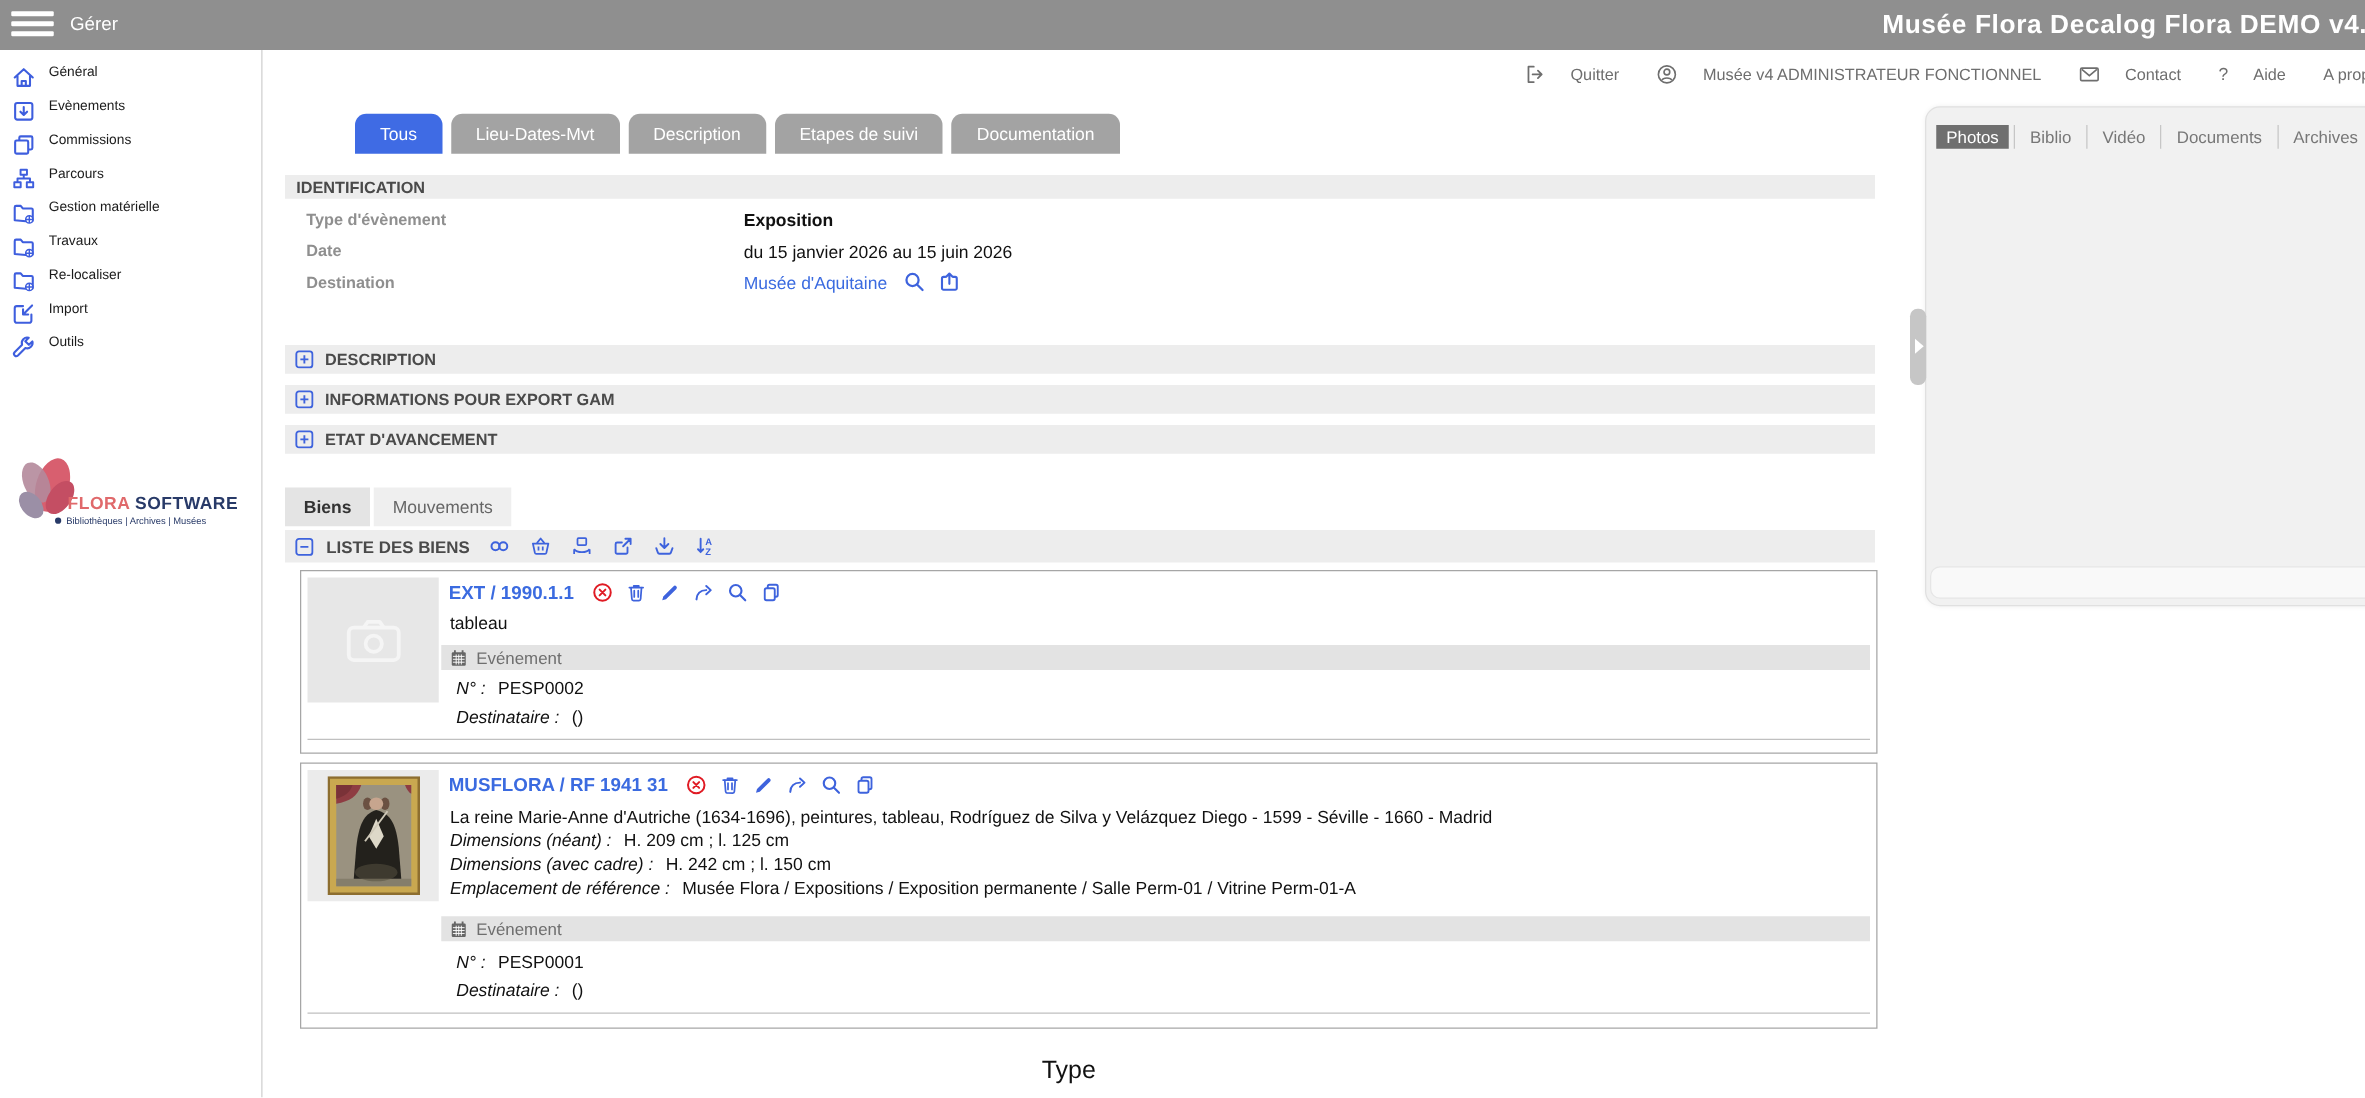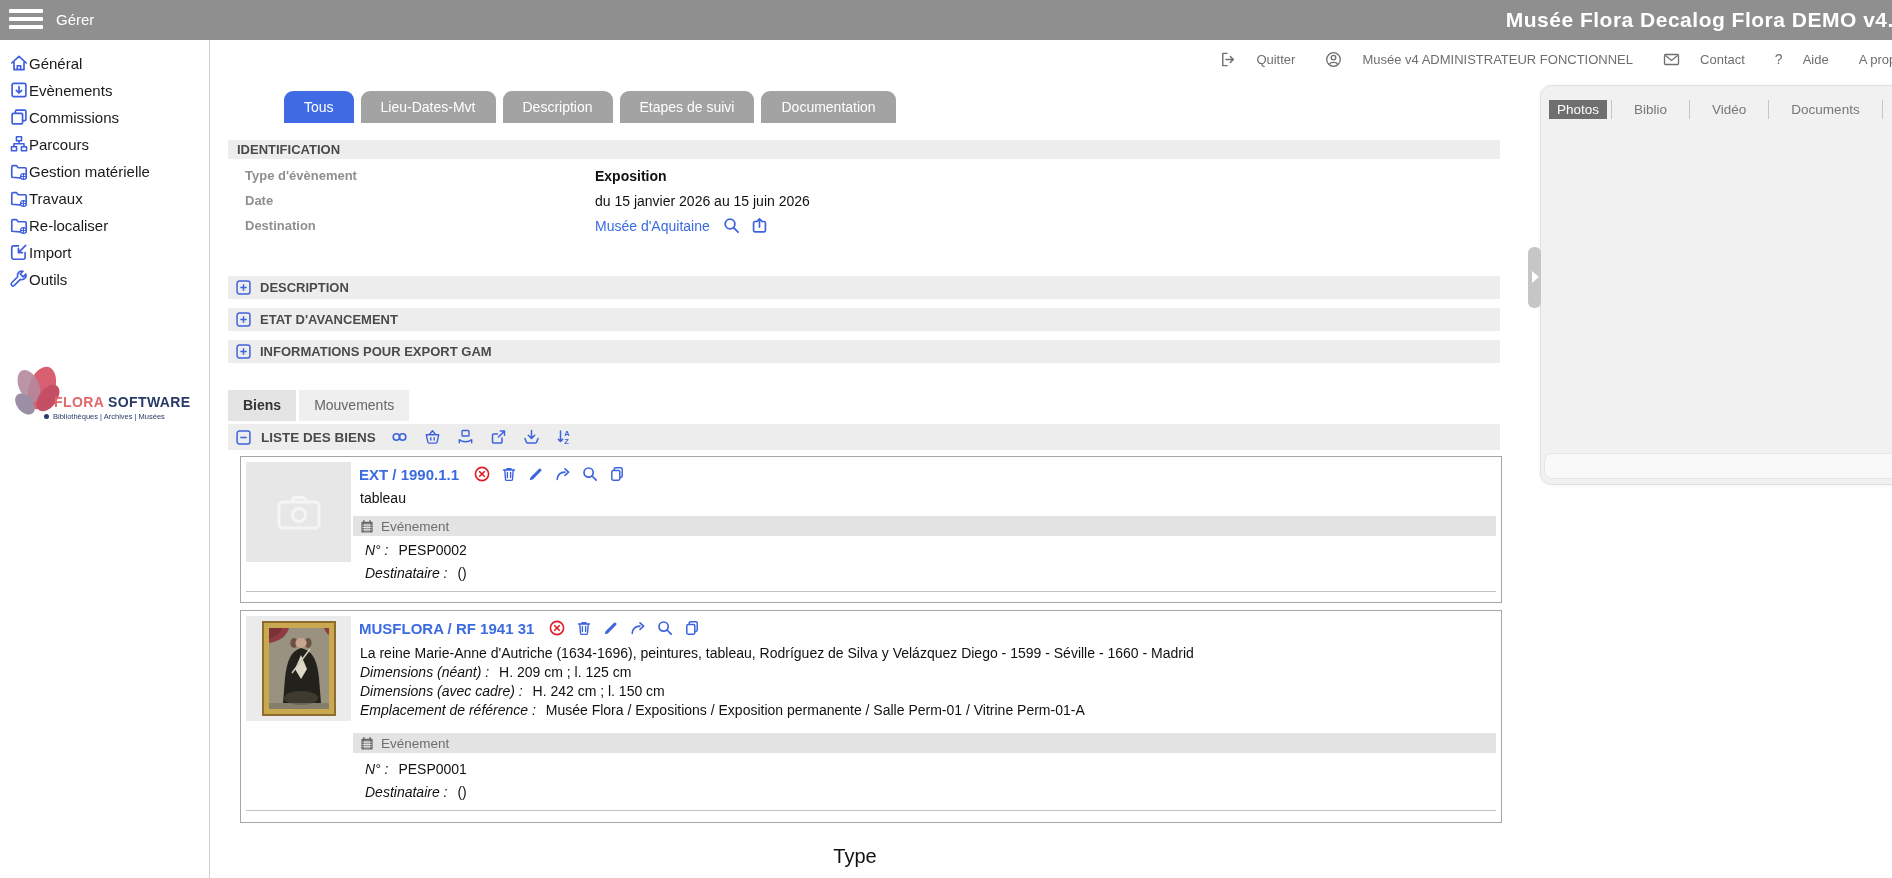--- a/index.html
+++ b/index.html
@@ -15,21 +15,21 @@
   .app-title { position:absolute; right:-14px; top:0; line-height:40px; color:#fff; font-size:21px; font-weight:bold; letter-spacing:.5px; white-space:nowrap; }
 
   
   .userbar { position:absolute; top:46px; left:1000px; right:-18px; height:26px; display:flex; justify-content:flex-end; align-items:center; gap:30px; color:#6e6e6e; font-size:13px; white-space:nowrap; }
   .userbar .u-item { display:flex; align-items:center; gap:20px; cursor:pointer; }
   .q-ico { font-size:14px; }
 
   
   .sidebar { position:absolute; left:0; top:40px; width:210px; height:838px; background:#fff; border-right:1px solid #cfcfcf; }
   .nav { padding:12px 0 0 9px; display:flex; flex-direction:column; gap:5px; }
-  .nav-item { display:flex; align-items:center; height:22px; cursor:pointer; font-size:15px; color:#1a1a1a; }
+  .nav-item { display:flex; align-items:flex-start; gap:10px; height:22px; cursor:pointer; font-size:11px; color:#1a1a1a; }
   .nav-item .nico { width:20px; height:20px; flex:0 0 20px; }
   .logo { position:absolute; left:4px; top:316px; width:200px; height:86px; }
   .logo .fl-svg { position:absolute; left:0; top:0; }
   .brand { position:absolute; left:50px; top:38px; font-size:14px; font-weight:bold; letter-spacing:.4px; white-space:nowrap; }
   .brand .b1 { color:#e0696b; } .brand .b2 { color:#283a68; }
   .tagline { position:absolute; left:50px; top:56px; font-size:7.5px; color:#283a68; display:flex; align-items:center; gap:4px; white-space:nowrap; }
   .tagline .dot { width:5px; height:5px; border-radius:50%; background:#283a68; margin-left:-10px; }
 
   
   .tabsrow { position:absolute; left:250px; top:91px; display:flex; gap:7px;padding-left:34px; }
@@ -87,21 +87,21 @@
   .sep { position:absolute; left:5px; right:5px; border-top:1px solid #c0c0c0; }
   .card1 .sep { top:134px; }
   .card2 .sep { top:199px; }
 
   
   .liens { position:absolute; left:210px; width:1290px; top:845px; text-align:center; font-size:20px; color:#111; }
 
   
   .mpanel { position:absolute; left:1540px; top:85px; width:370px; height:400px; background:#f1f1f1; border:1px solid #e0e0e0; border-radius:12px 0 0 12px; box-shadow:0 0 4px rgba(0,0,0,.06); }
   .mtabs { display:flex; align-items:center; margin:14px 0 0 8px; font-size:13.5px; color:#777; }
-  .mtab { padding:2px 22px; cursor:pointer; }
+  .mtab { padding:2px 12px; cursor:pointer; }
   .mtab + .mtab { border-left:1px solid #c6c6c6; }
   .mtab.sel { background:#6f6f6f; color:#fff; padding:2px 8px; margin-right:4px; border-left:none; }
   .mfoot { position:absolute; left:3px; bottom:5px; width:362px; height:26px; background:#f9f9f9; border:1px solid #e6e6e6; border-radius:8px; }
 
   
   .handle { position:absolute; left:1528px; top:247px; width:13px; height:61px; background:#c6c6c6; border-radius:6px; cursor:pointer; }
   .handle .tri { position:absolute; left:4px; top:24px; width:0; height:0; border-top:6px solid transparent; border-bottom:6px solid transparent; border-left:7px solid #fff; }
 </style>
 </head>
 <body>
@@ -305,30 +305,30 @@
       </span>
     <span>DESCRIPTION</span>
   </div>
   <div class="secbar">
     <span class="boxico">
         <svg width="15" height="15" viewBox="0 0 14 14" fill="none" stroke="#3e63dd" stroke-width="1.4">
           <rect x="1" y="1" width="12" height="12" rx="2"></rect>
           <path d="M7 4v6M4 7h6"></path>
         </svg>
       </span>
-    <span>ETAT D'AVANCEMENT</span>
+    <span>INFORMATIONS POUR EXPORT GAM</span>
   </div>
   <div class="secbar">
     <span class="boxico">
         <svg width="15" height="15" viewBox="0 0 14 14" fill="none" stroke="#3e63dd" stroke-width="1.4">
           <rect x="1" y="1" width="12" height="12" rx="2"></rect>
           <path d="M7 4v6M4 7h6"></path>
         </svg>
       </span>
-    <span>INFORMATIONS POUR EXPORT GAM</span>
+    <span>ETAT D'AVANCEMENT</span>
   </div>
 </div>
 
 <div class="listtabs">
   <div class="ltab sel">Biens</div>
   <div class="ltab uns">Mouvements</div>
 </div>
 
 <div class="listbar">
   <span class="boxico">

